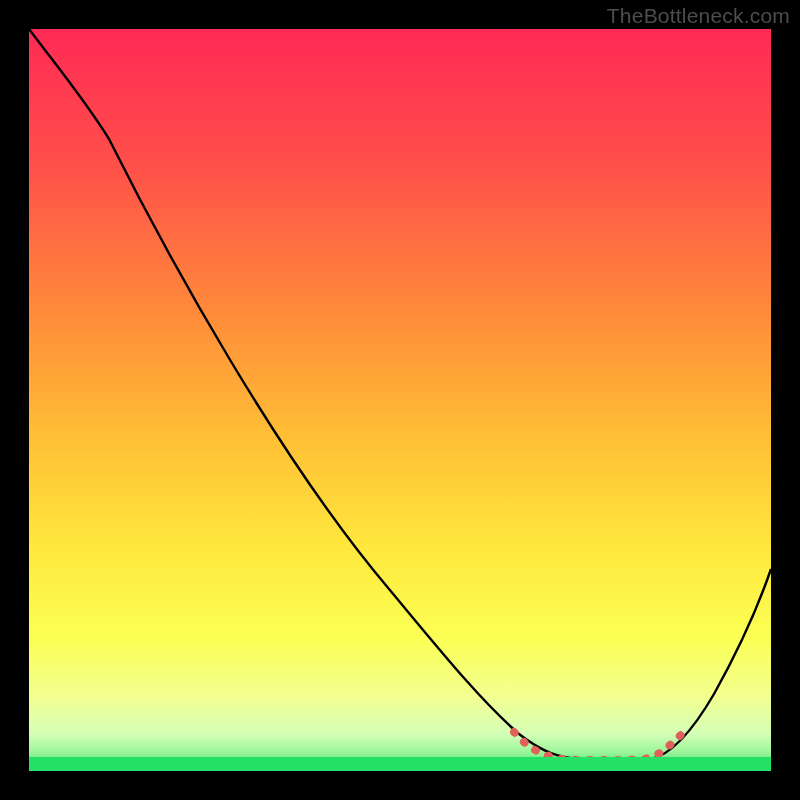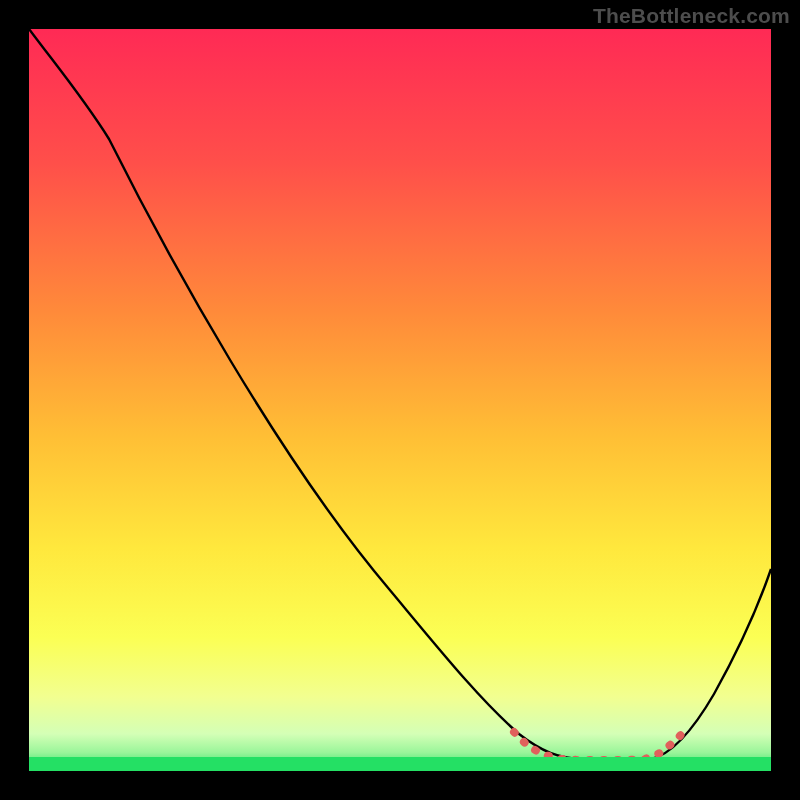--- a/index.html
+++ b/index.html
@@ -15,21 +15,21 @@
     position: relative;
     width: 800px;
     height: 800px;
   }
   .watermark {
     position: absolute;
     top: 4px;
     right: 10px;
     color: #4d4d4d;
     font-size: 21px;
-    font-weight: 700;
+    font-weight: 400;
     letter-spacing: 0.2px;
     z-index: 10;
     text-align: right;
   }
   .plot-wrap {
     position: absolute;
     left: 29px;
     top: 29px;
     width: 742px;
     height: 742px;

